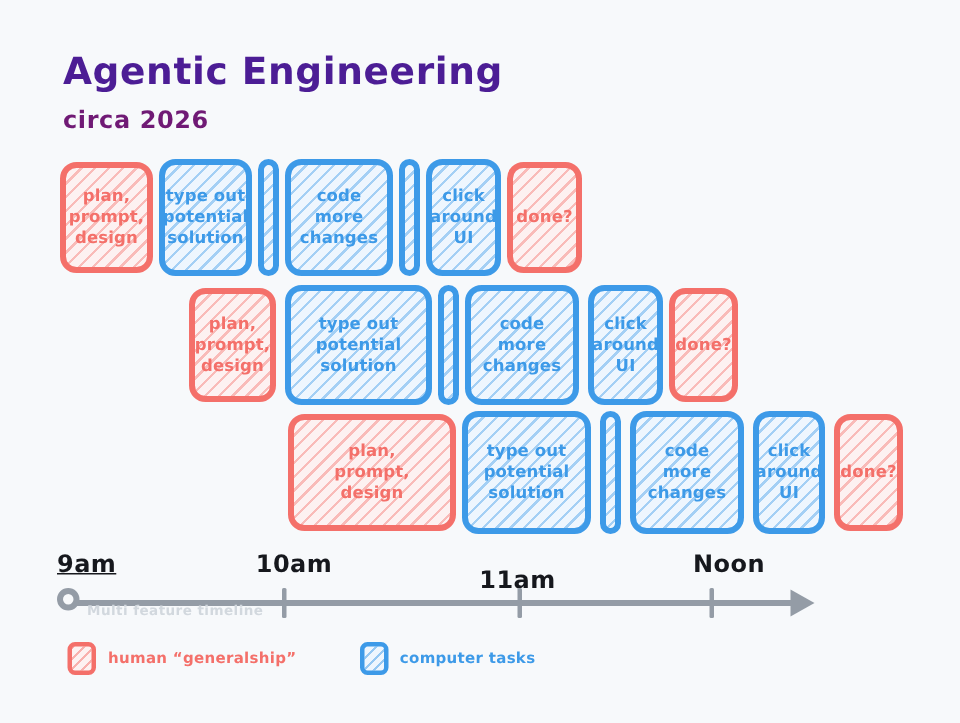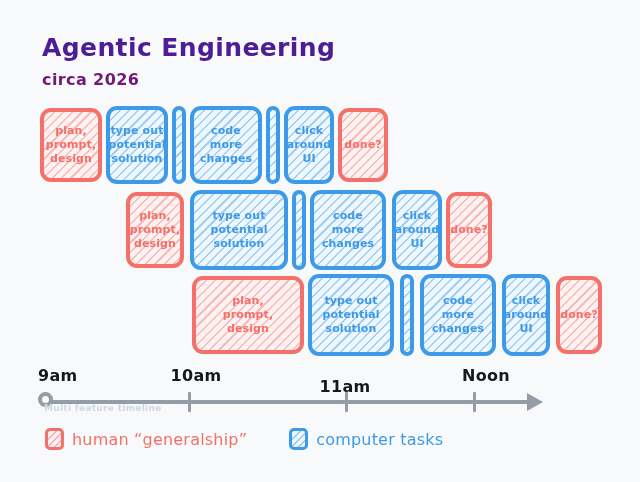--- a/index.html
+++ b/index.html
@@ -85,21 +85,21 @@
     width:0;height:0;
     border-top:9px solid transparent;
     border-bottom:9px solid transparent;
     border-left:16px solid #949ca6;
   }
   .tl-tick{
     position:absolute;top:392px;
     width:3px;height:20px;background:#949ca6;border-radius:1px;
   }
   .tl-caption{
-    position:absolute;left:44px;top:403px;
+    position:absolute;left:58px;top:403px;
     font-size:9px;font-weight:bold;color:#d2d8de;
     letter-spacing:.3px;
   }
 
   
   .legend{position:absolute;left:45px;top:428px;display:flex;align-items:center;gap:10px;}
   .legend-item{display:flex;align-items:center;gap:8px;}
   .legend-swatch{
     width:19px;height:22px;border-radius:5px;box-sizing:border-box;
   }
@@ -108,21 +108,21 @@
     background-image:repeating-linear-gradient(135deg,
       rgba(244,112,106,.5) 0px,rgba(244,112,106,.5) 1.4px,
       rgba(244,112,106,0) 1.4px,rgba(244,112,106,0) 5px);
   }
   .legend-swatch.computer{
     border:3px solid #3d9ae8;background-color:#eef6fe;
     background-image:repeating-linear-gradient(135deg,
       rgba(61,154,232,.5) 0px,rgba(61,154,232,.5) 1.4px,
       rgba(61,154,232,0) 1.4px,rgba(61,154,232,0) 5px);
   }
-  .legend-text{font-size:16px;font-weight:normal;letter-spacing:.2px;}
+  .legend-text{font-size:10px;font-weight:bold;letter-spacing:.2px;}
   .legend-text.human{color:#f4706a;}
   .legend-text.computer{color:#3d9ae8;}
   .legend-item.second{margin-left:32px;}
 </style>
 </head>
 <body>
 
 <div id="canvas">
 
   <div class="title">Agentic Engineering</div>
@@ -202,21 +202,21 @@
       <div class="box human" style="left: 556px; top: 276px; width: 46px; height: 78px; font-size: 11px;">
         <span class="lbl">done?</span>
       </div>
     </div>
 
   <div id="timeline">
     <div class="tl-axis"></div>
     <div class="tl-dot"></div>
     <div class="tl-arrow"></div>
     <div class="tl-caption">Multi feature timeline</div>
-  <div class="tl-label first" style="left: 38px; top: 366px;">9am</div>
+  <div class="tl-label first" style="left: 38px; top: 366px; text-decoration: underline;">9am</div>
       <div class="tl-label" style="left: 196px; top: 366px;">10am</div>
       <div class="tl-label" style="left: 345px; top: 377px;">11am</div>
       <div class="tl-label" style="left: 486px; top: 366px;">Noon</div>
       <div class="tl-tick" style="left: 188px;"></div>
       <div class="tl-tick" style="left: 345px;"></div>
       <div class="tl-tick" style="left: 473px;"></div>
     </div>
 
   <div class="legend">
       <div class="legend-item">

